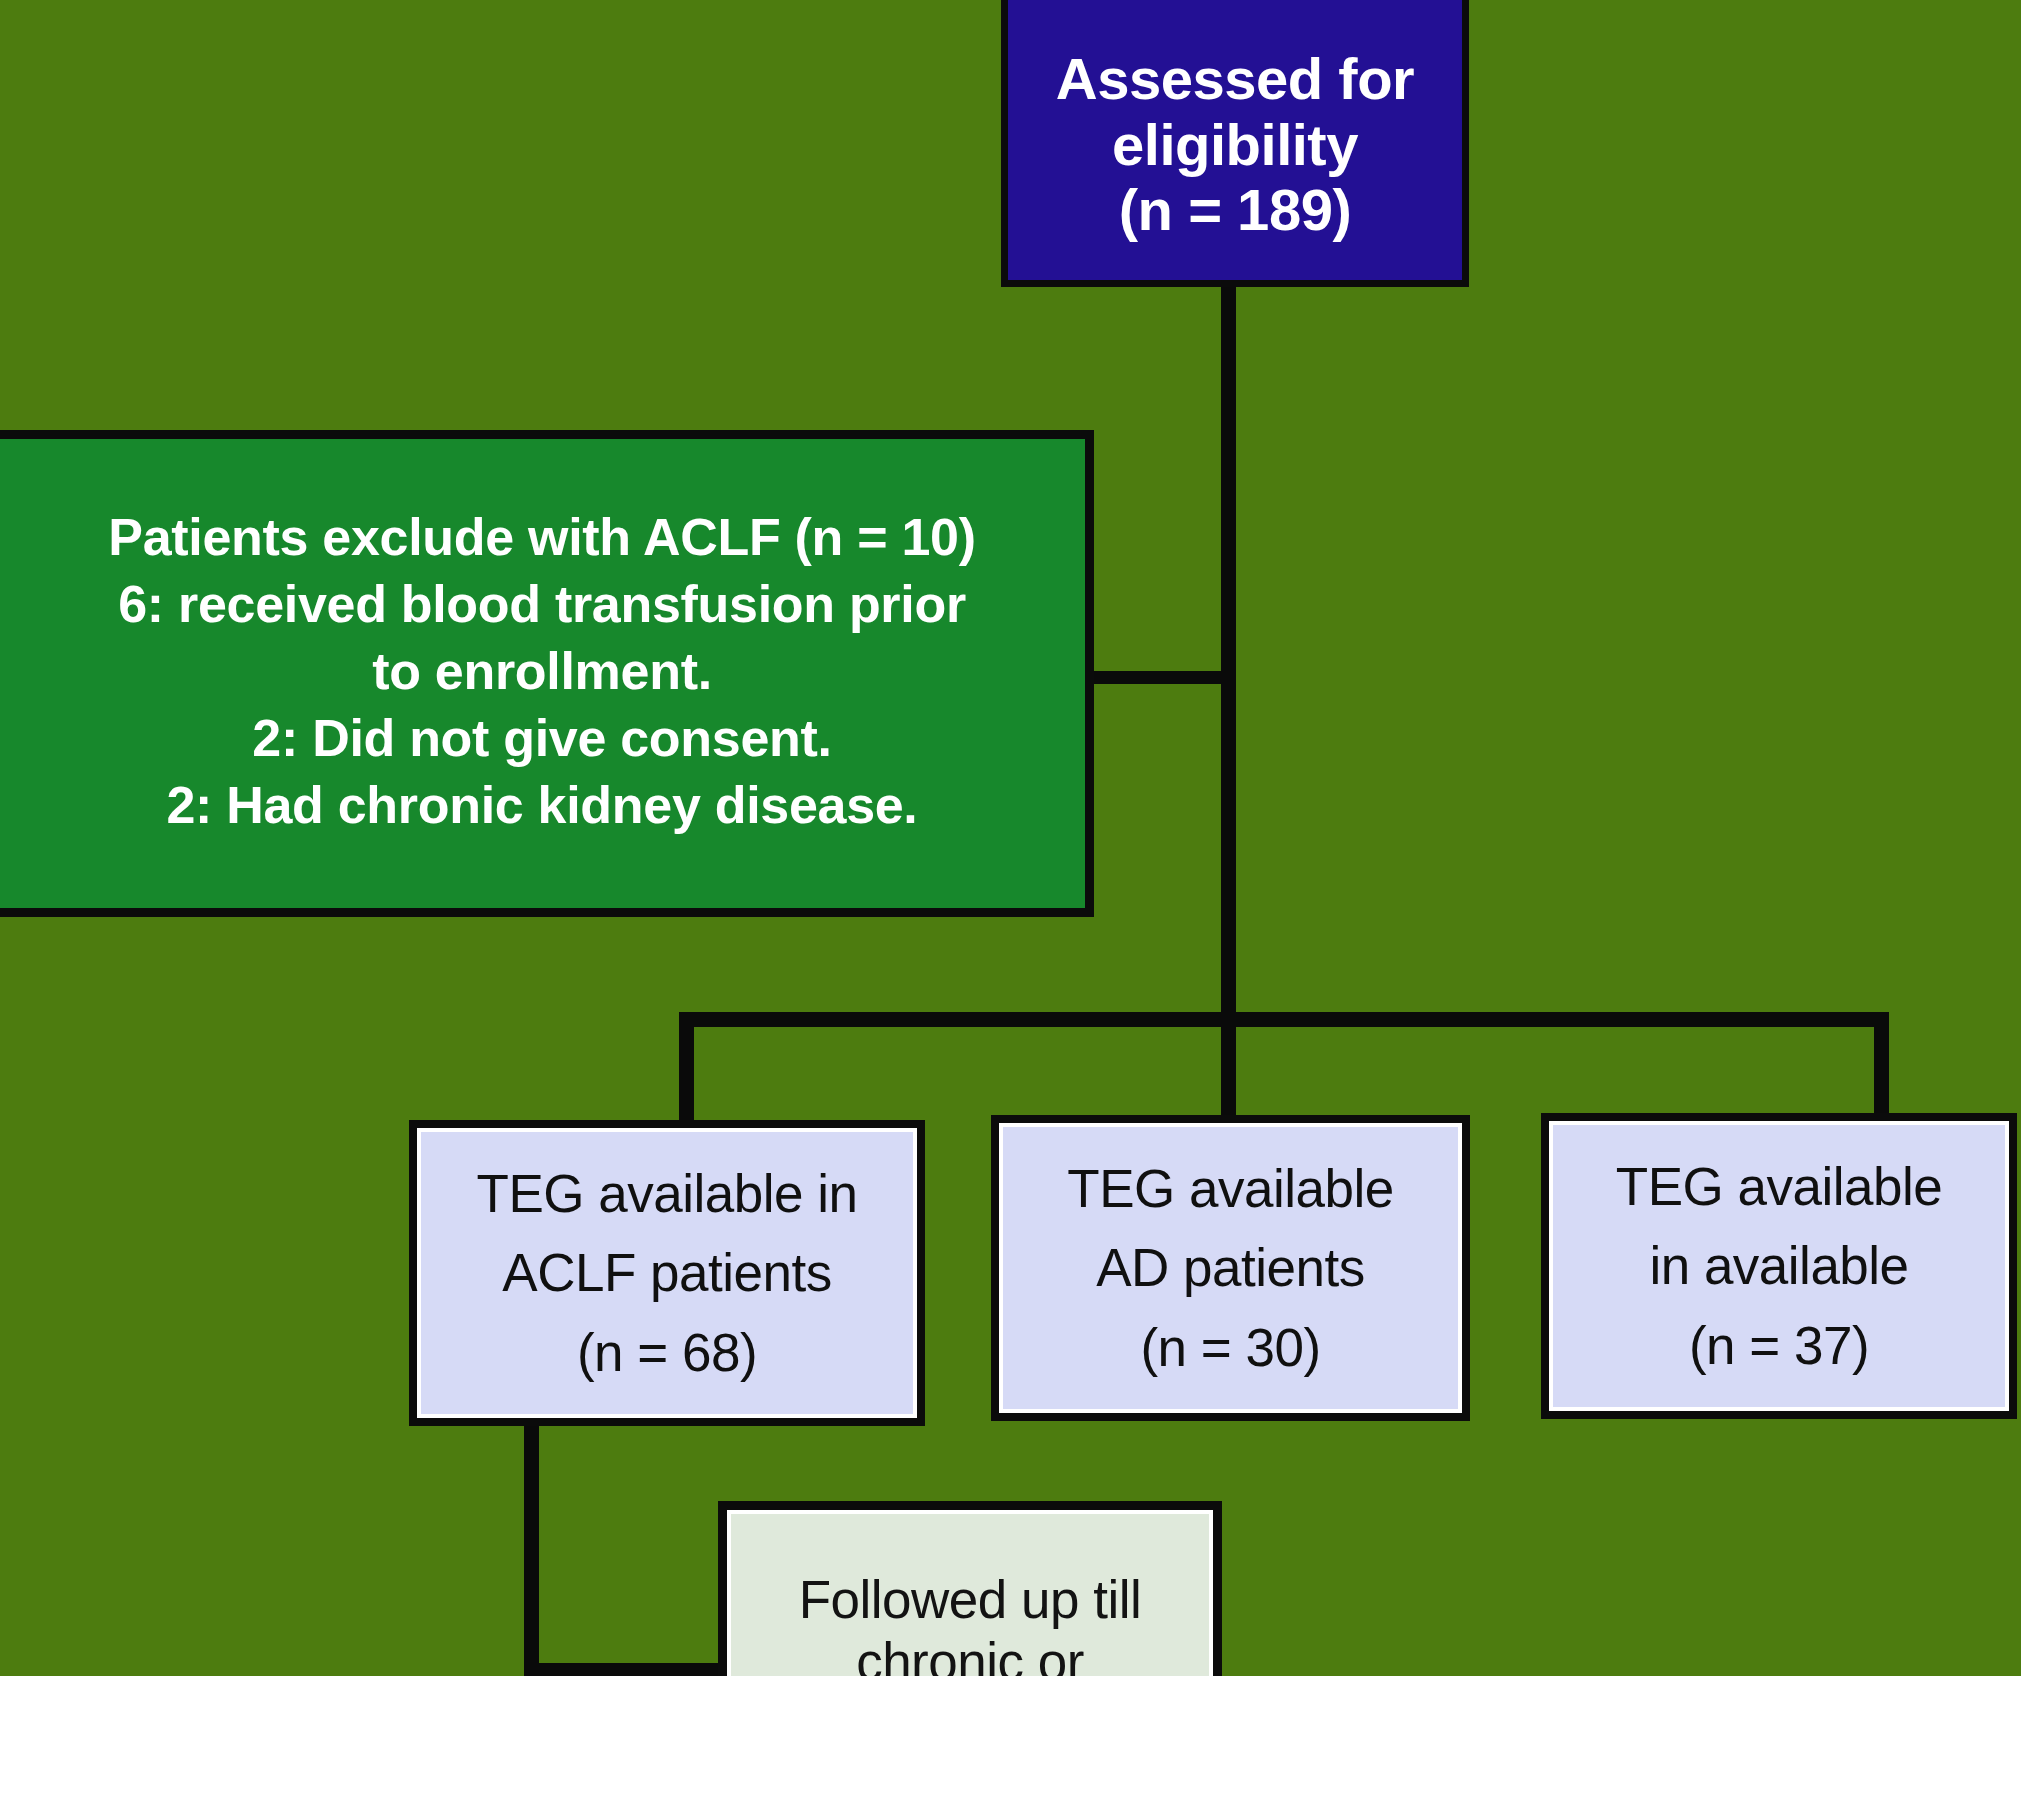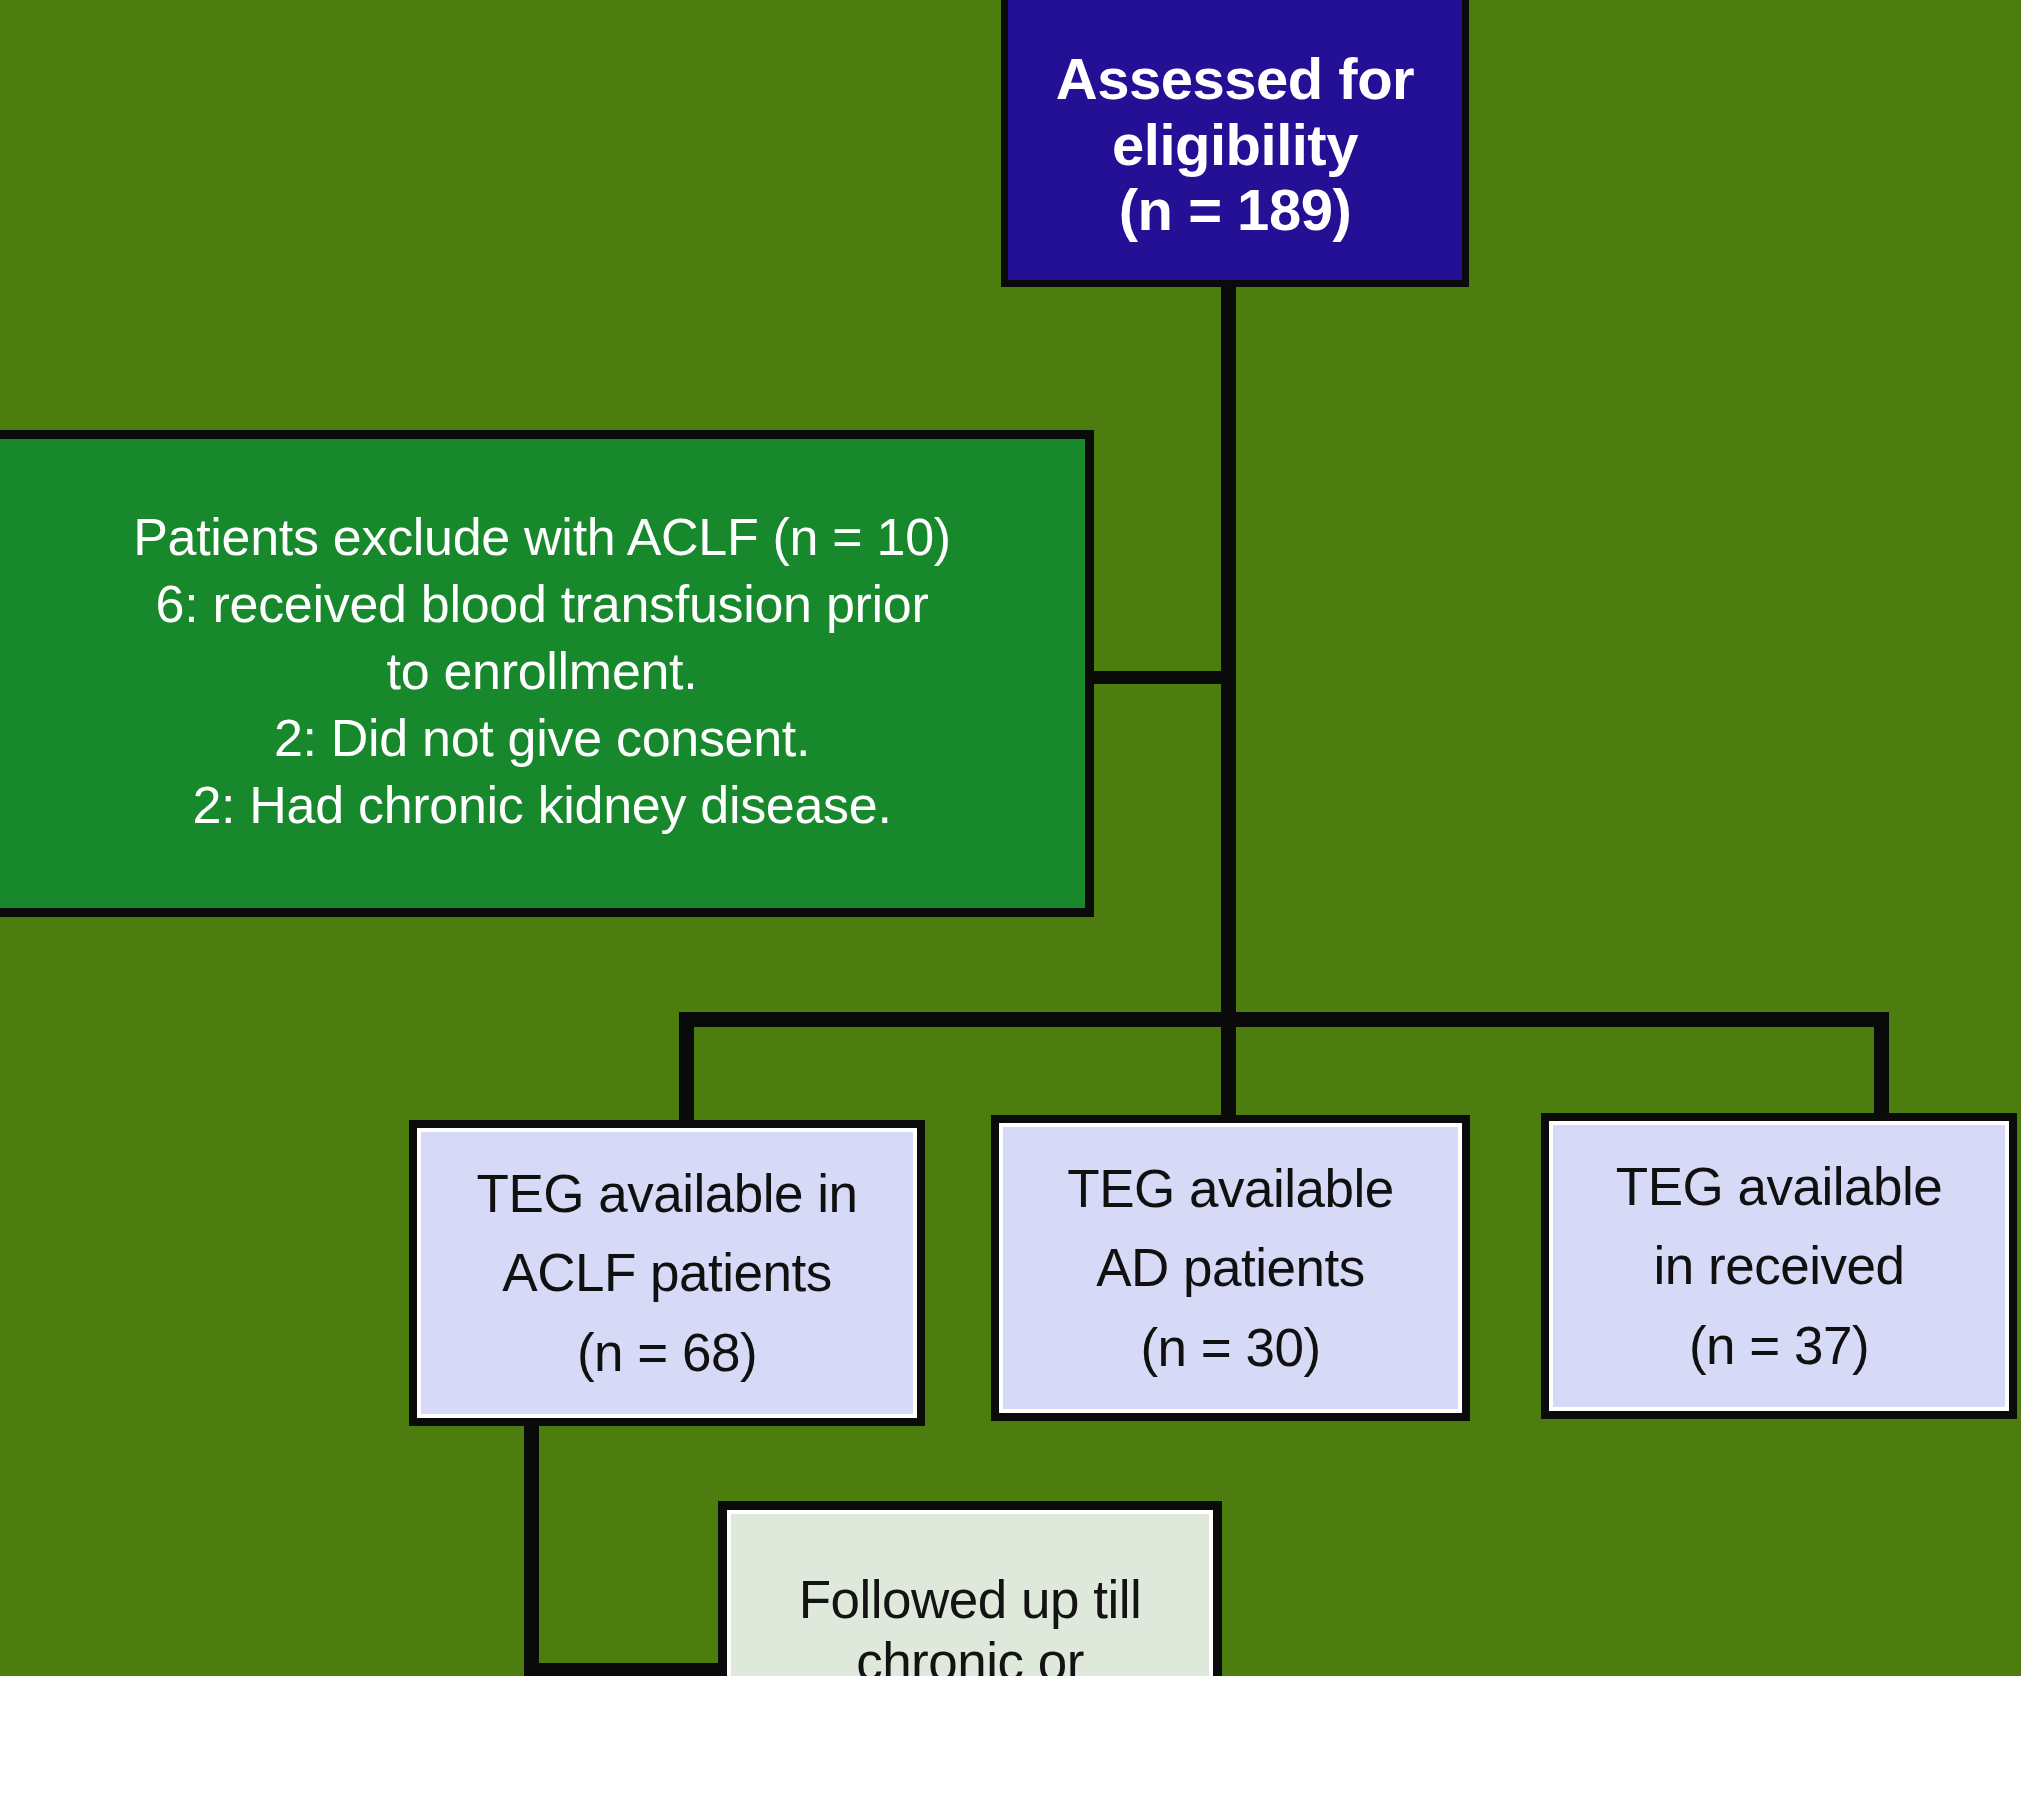--- a/index.html
+++ b/index.html
@@ -75,21 +75,21 @@
     left: -9.5px;
     top: 430px;
     width: 1103px;
     height: 487px;
     border-width: 9.5px;
     background: #0b0b0b;
   }
   #node-excluded .inner {
     background: #17882c;
     color: #ffffff;
-    font-weight: normal;
+    font-weight: bold;
     font-size: 52px;
     line-height: 1.29;
     letter-spacing: -0.3px;
     padding: 5.7px 17px 9.5px 17px;
   }
 
   
   .arm {
     border-width: 8.6px;
   }
@@ -189,21 +189,21 @@
     <div class="inner">
       <span class="line-txt">TEG available</span>
       <span class="line-txt">AD patients</span>
       <span class="line-txt">(n = 30)</span>
     </div>
   </div>
 
   <div class="node arm" id="node-controls">
     <div class="inner">
       <span class="line-txt">TEG available</span>
-      <span class="line-txt">in received</span>
+      <span class="line-txt">in available</span>
       <span class="line-txt">(n = 37)</span>
     </div>
   </div>
 
   <div class="node" id="node-followup">
     <div class="inner">
       <span class="line-txt">Followed up till</span>
       <span class="line-txt">chronic or</span>
       <span class="line-txt">90 days</span>
     </div>

